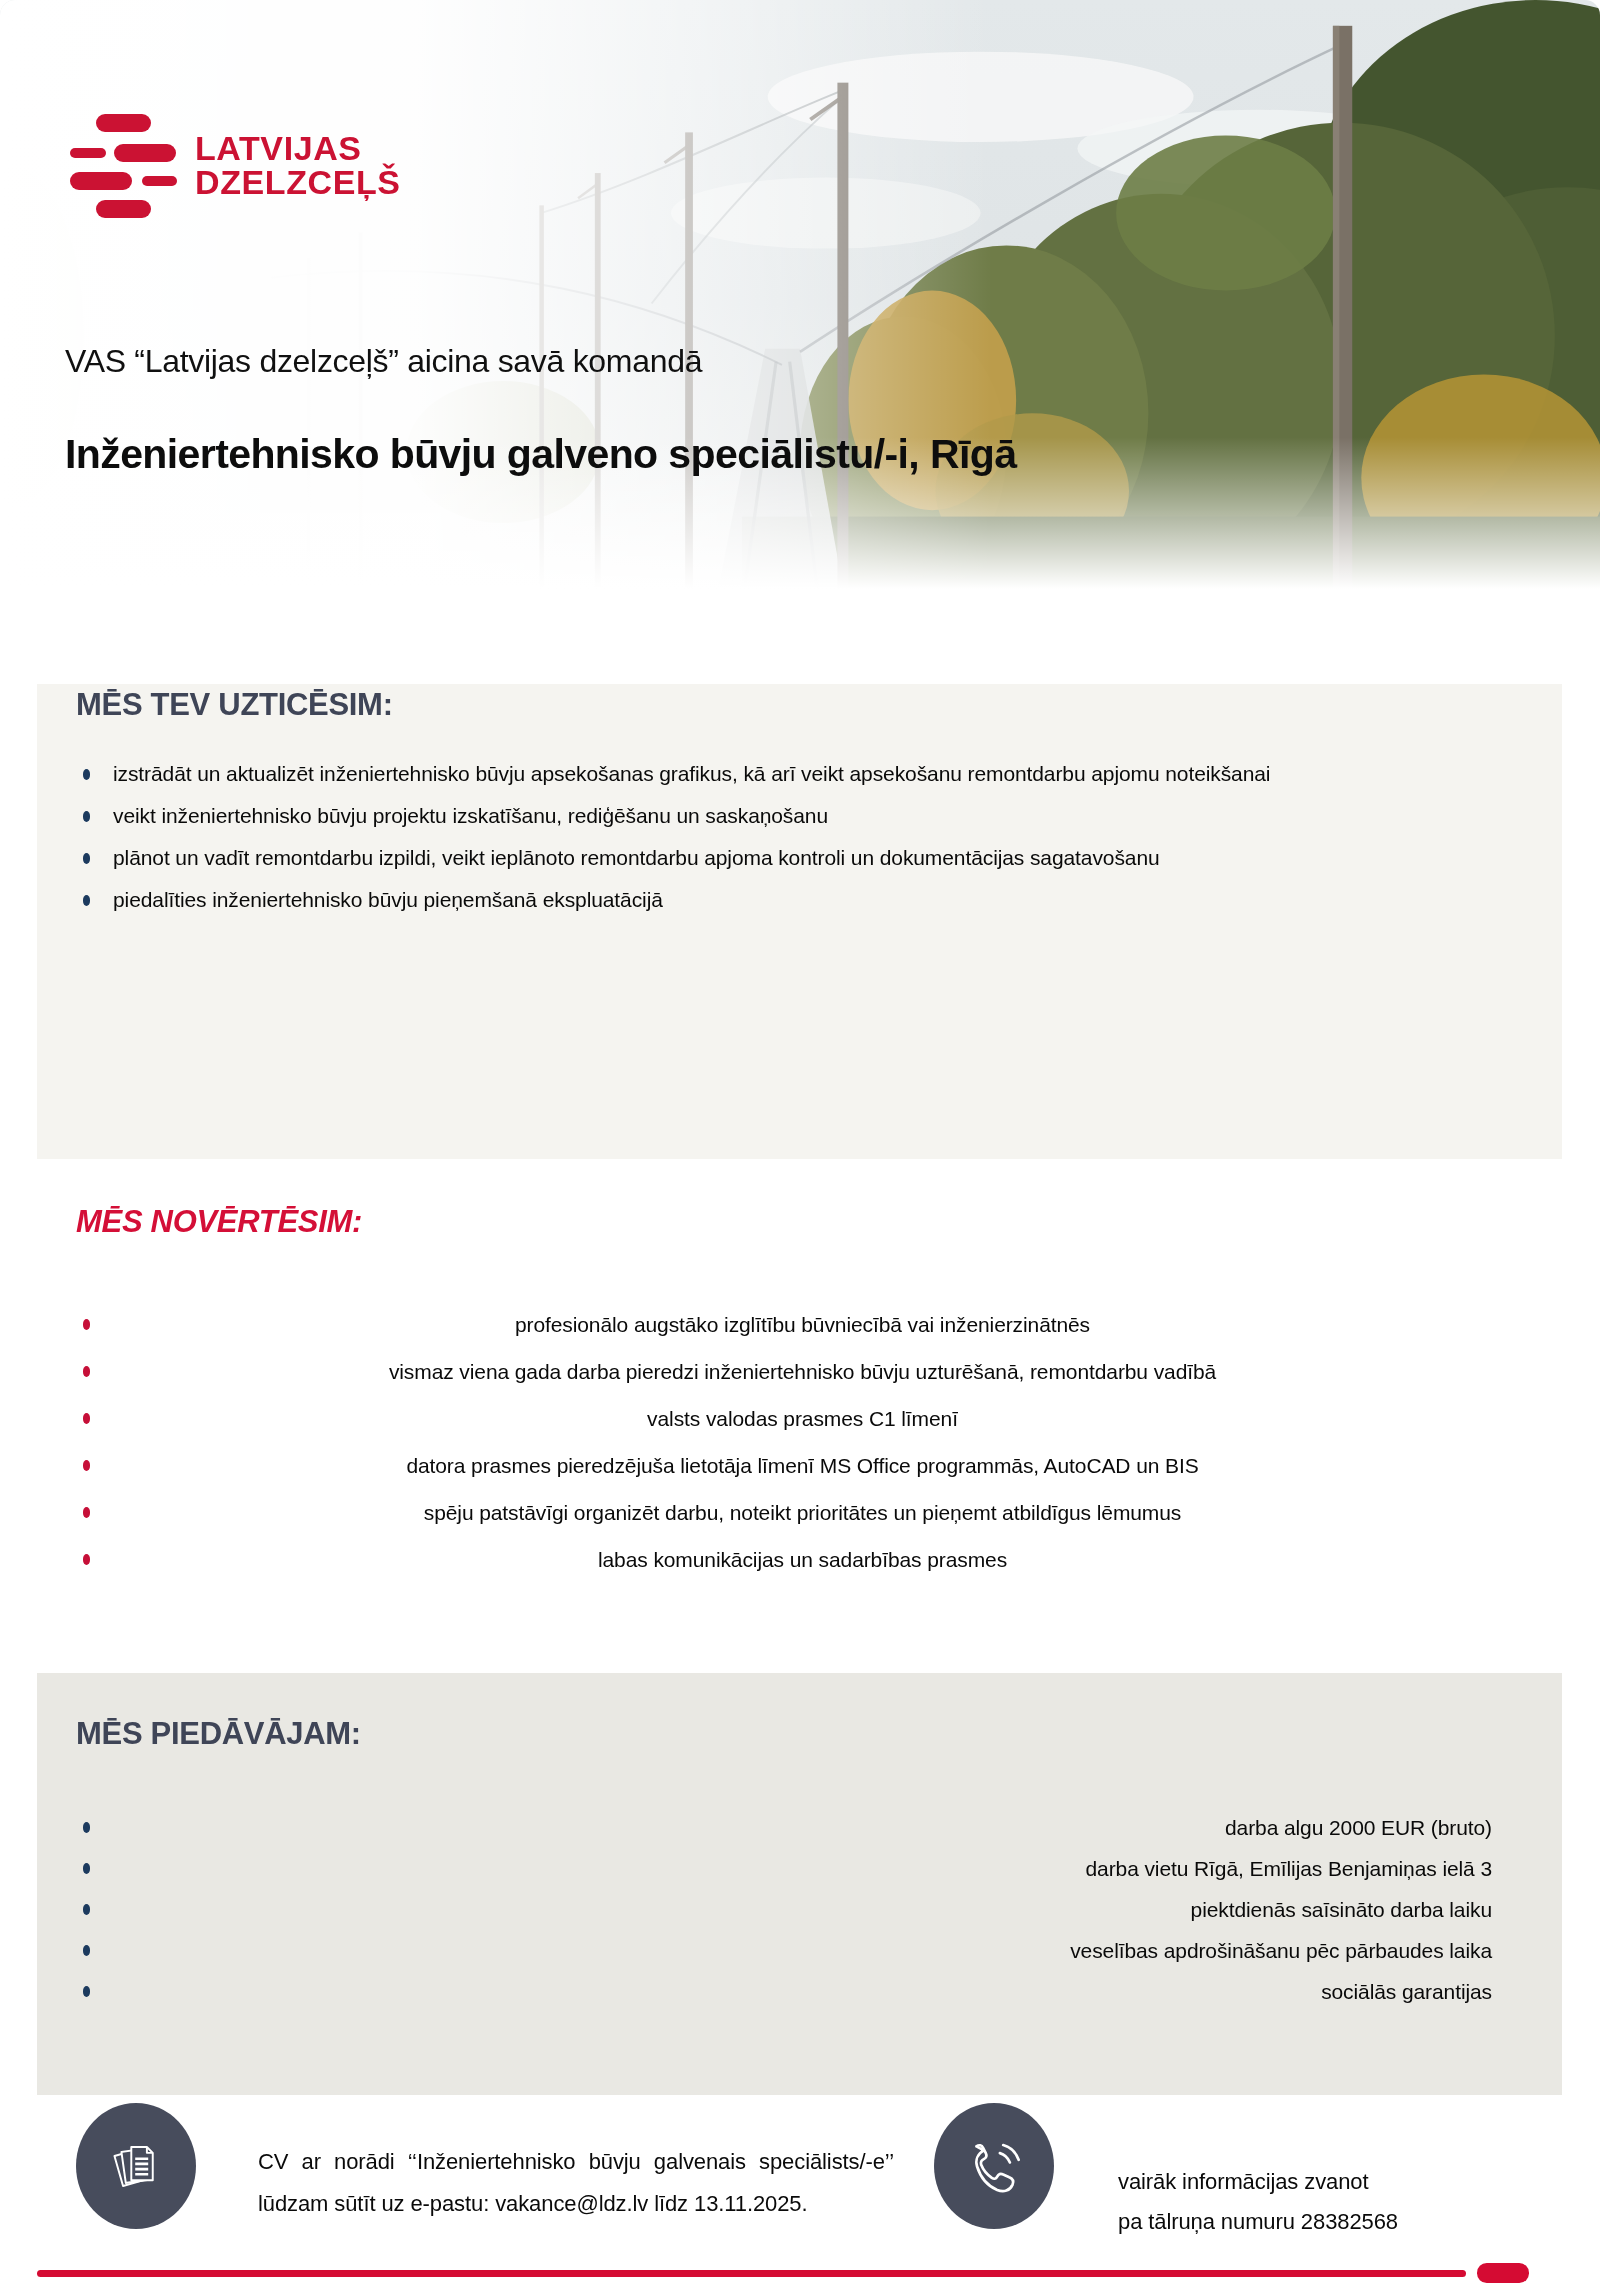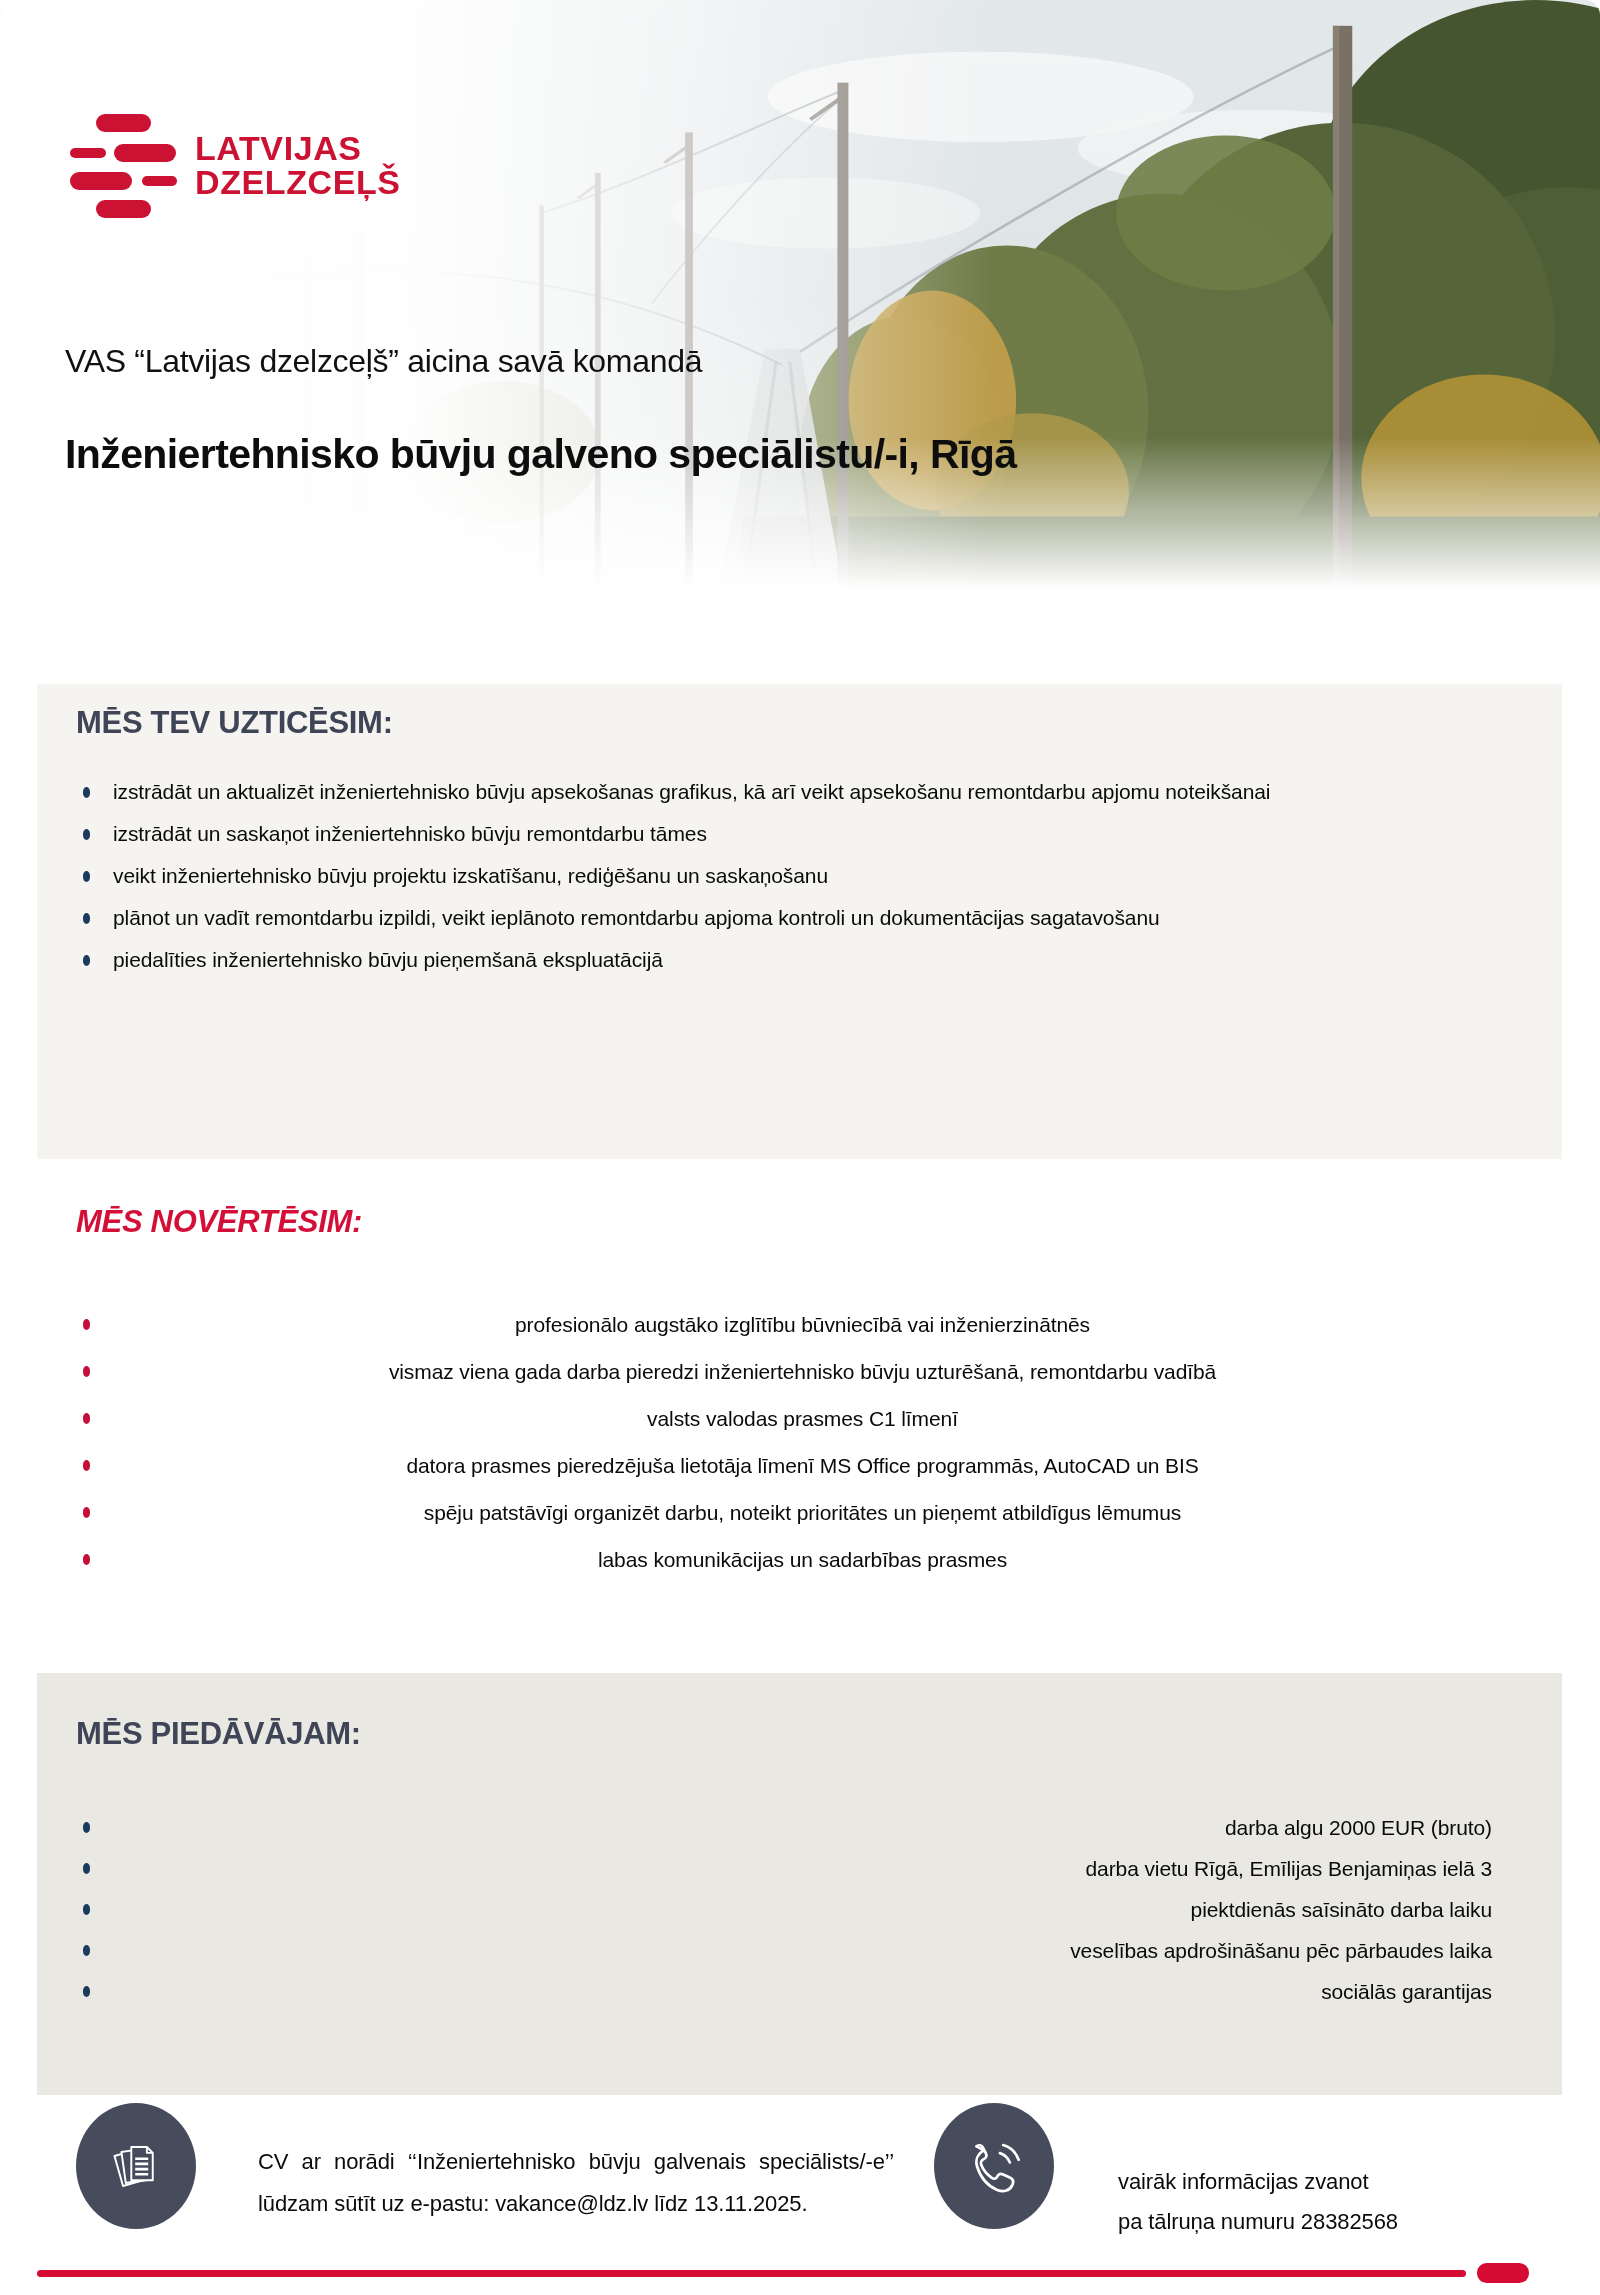--- a/index.html
+++ b/index.html
@@ -33,21 +33,21 @@
   .bar.b3a{left:0;top:58px;width:62px;height:18px;}
   .bar.b3b{left:72px;top:62px;width:35px;height:9.7px;border-radius:5.8px;}
   .bar.b4{left:26px;top:86px;width:55px;height:18px;}
   .logo-text{font-weight:bold;color:var(--red);font-size:34px;line-height:34px;letter-spacing:0.6px;margin-top:17.4px;white-space:nowrap;}
 
   .intro{position:absolute;left:65px;top:343px;font-size:32px;letter-spacing:-0.3px;color:#101010;}
   .headline{position:absolute;left:65px;top:431px;font-size:41px;font-weight:bold;letter-spacing:-0.6px;color:#0d0d0d;}
 
   
   .panel{position:absolute;left:37px;width:1525px;box-sizing:border-box;padding-left:39px;padding-right:70px;}
-  .p1{top:684px;height:475px;background:var(--panel-light);padding-top:21px;}
+  .p1{top:684px;height:475px;background:var(--panel-light);padding-top:3px;}
   .p2{top:1160px;padding-top:44px;background:transparent;}
   .p3{top:1673px;height:422px;background:var(--panel-dark);padding-top:43px;}
 
   h2.sec{margin:0;font-size:31px;font-weight:bold;color:var(--slate);letter-spacing:-0.3px;}
   h2.sec.red{color:var(--accent-red);font-style:italic;}
 
   ul.blist{list-style:none;margin:0;padding:0;}
   .p1 ul.blist{margin-top:30px;}
   .p2 ul.blist{margin-top:61px;}
   .p3 ul.blist{margin-top:55px;}
@@ -166,21 +166,20 @@
     </div>
 
     <div class="intro">VAS “Latvijas dzelzceļš” aicina savā komandā</div>
     <div class="headline">Inženiertehnisko būvju galveno speciālistu/-i, Rīgā</div>
   </div>
 
   <section class="panel p1">
     <h2 class="sec">MĒS TEV UZTICĒSIM:</h2>
     <ul class="blist">
       <li>izstrādāt un aktualizēt inženiertehnisko būvju apsekošanas grafikus, kā arī veikt apsekošanu remontdarbu apjomu noteikšanai</li>
-      <li>izstrādāt un saskaņot inženiertehnisko būvju remontdarbu tāmes</li>
       <li>veikt inženiertehnisko būvju projektu izskatīšanu, rediģēšanu un saskaņošanu</li>
       <li>plānot un vadīt remontdarbu izpildi, veikt ieplānoto remontdarbu apjoma kontroli un dokumentācijas sagatavošanu</li>
       <li>piedalīties inženiertehnisko būvju pieņemšanā ekspluatācijā</li>
     </ul>
   </section>
 
   <section class="panel p2">
     <h2 class="sec red">MĒS NOVĒRTĒSIM:</h2>
     <ul class="blist">
       <li>profesionālo augstāko izglītību būvniecībā vai inženierzinātnēs</li>

